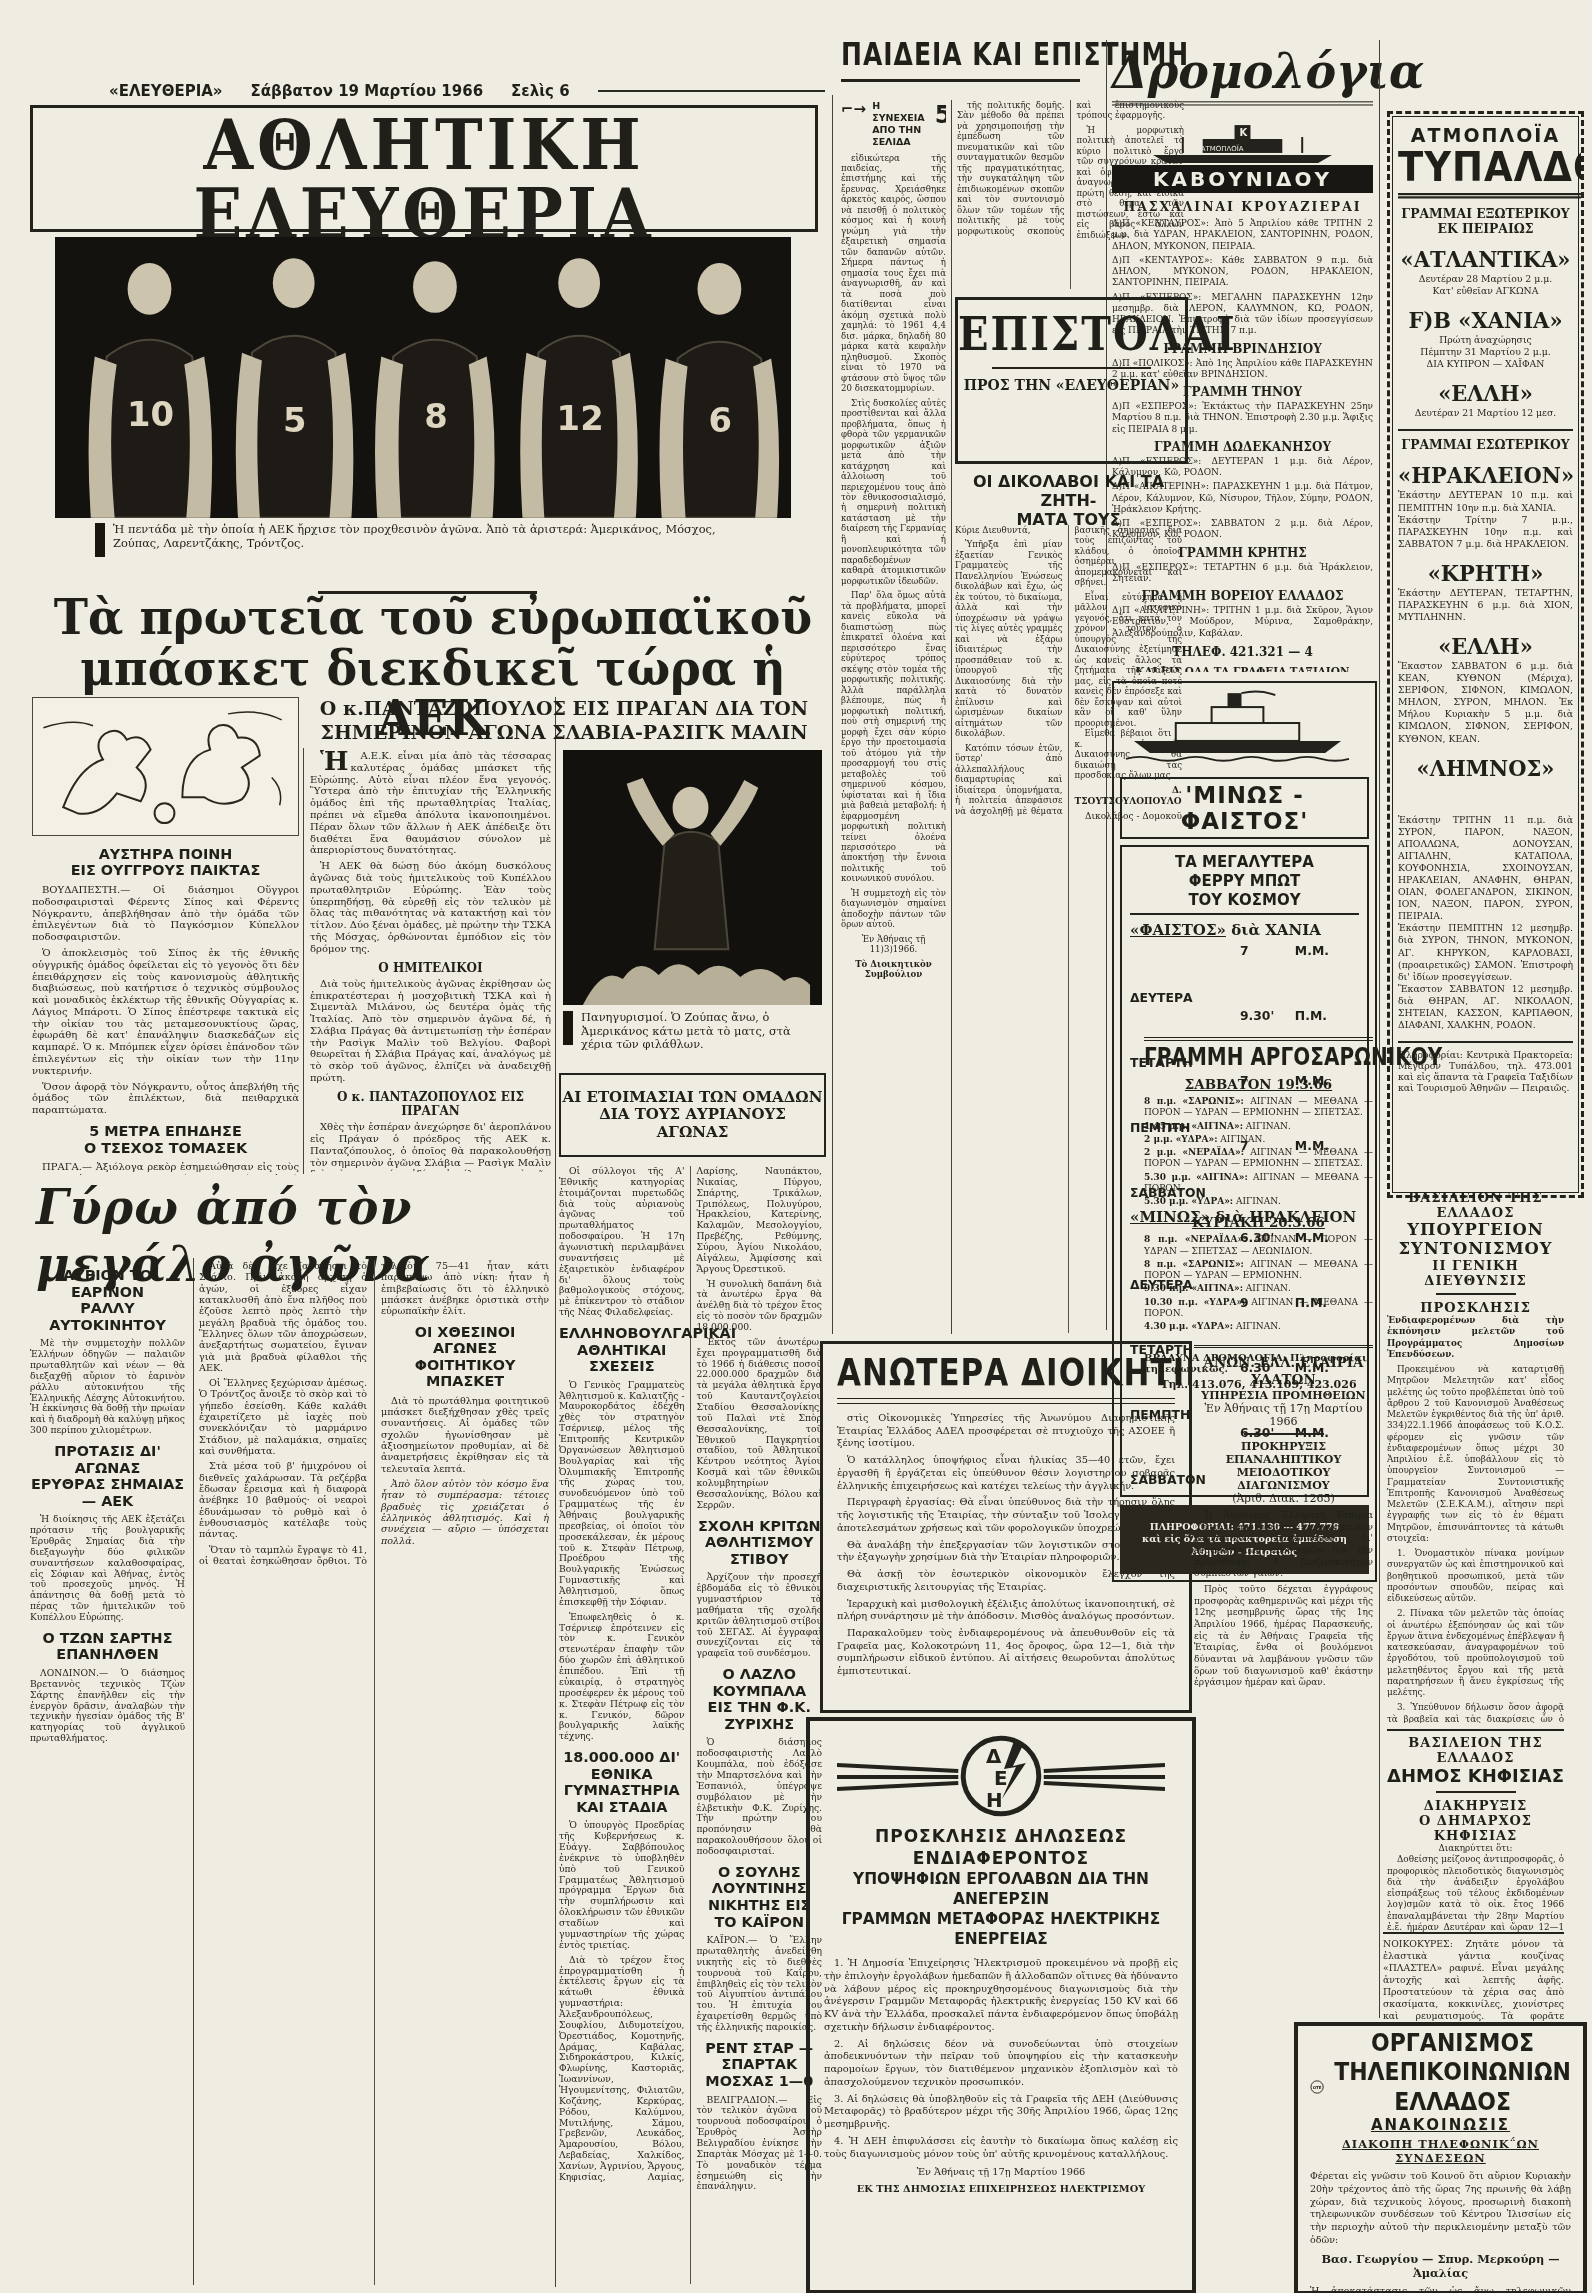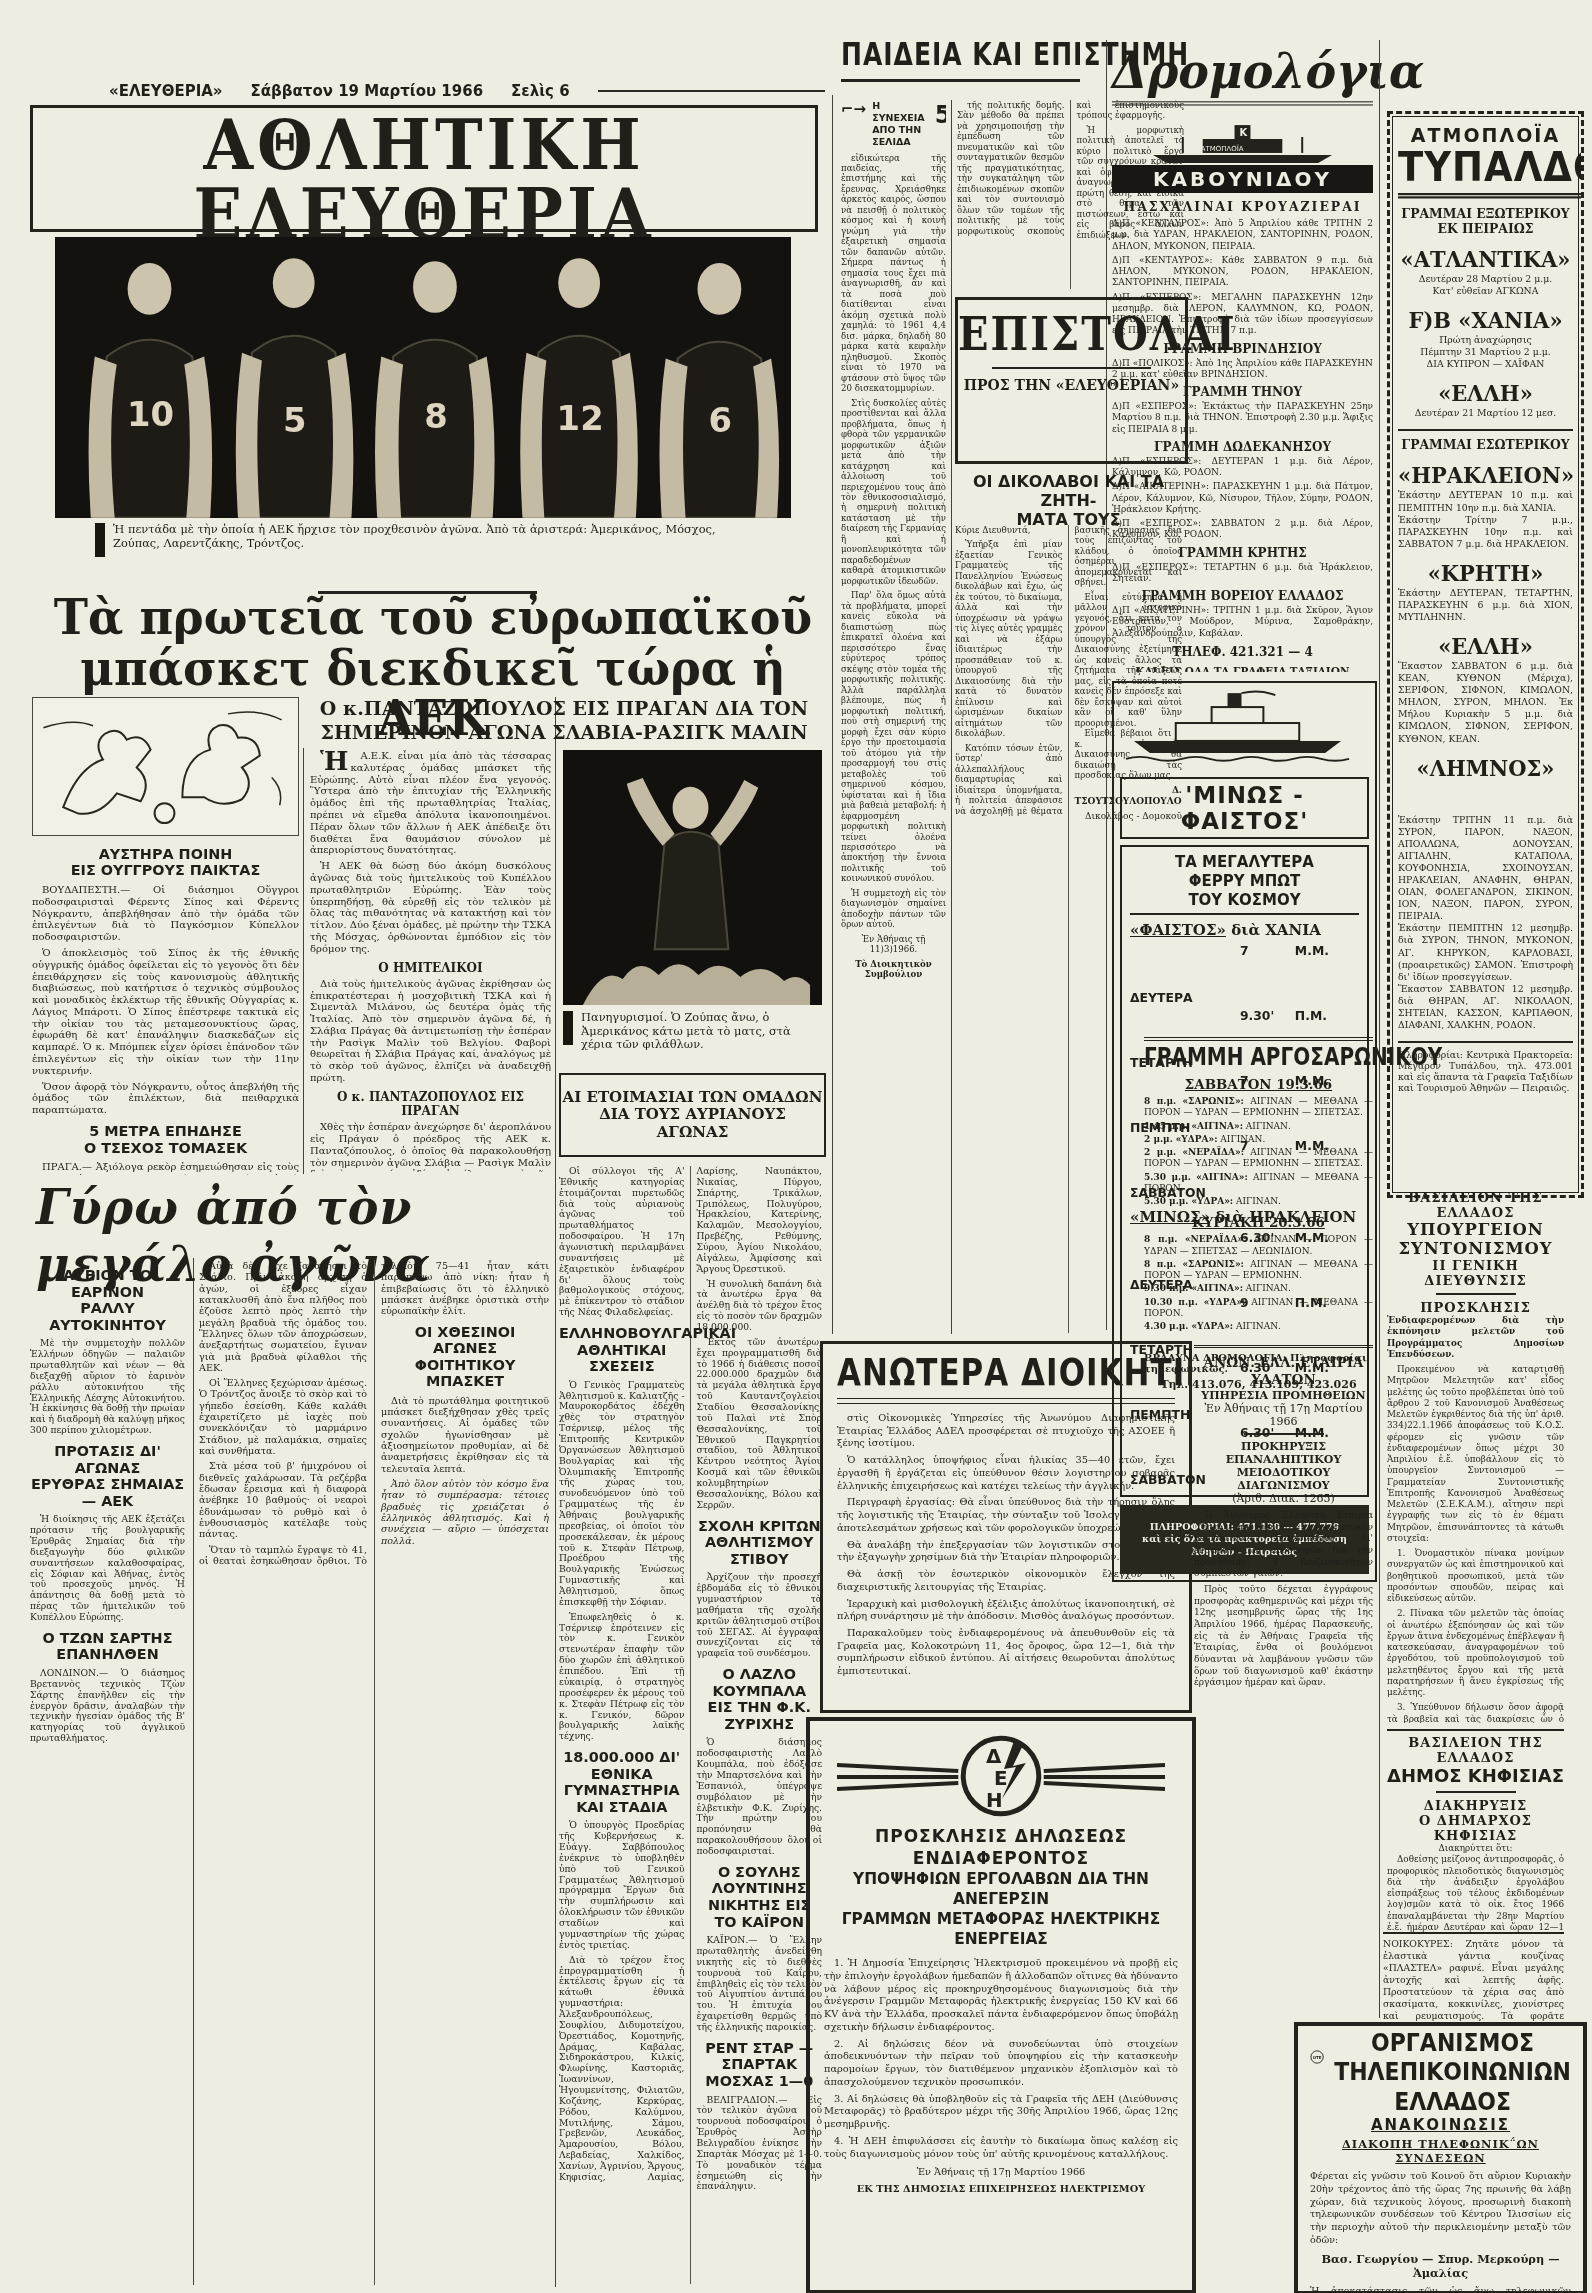--- a/index.html
+++ b/index.html
@@ -97,21 +97,21 @@
   .ship-name{font-weight:bold;font-size:21px;margin:10px 0 2px 0;transform:scaleY(1.1);}
   .ship-body{font-size:9.3px;line-height:1.3;text-align:center;margin:0;}
   .pre{white-space:pre-line;}
   .typ-info{font-size:9.3px;text-align:justify;border-top:2px solid #24221c;padding-top:6px;margin-top:10px;}
   .gov-head{font-weight:bold;text-align:center;font-size:13px;letter-spacing:1px;}
   .gov-head.big{font-size:16.4px;}
   .gov-body{font-size:8.8px;line-height:1.28;text-align:justify;}
   .kif-title{font-family:"DejaVu Sans","Liberation Sans",sans-serif;font-weight:bold;text-align:center;font-size:18px;}
   .noik{font-size:9.3px;line-height:1.3;text-align:justify;}
   .ote-box{border:4px solid #24221c;padding:8px 12px;}
-  .ote-head{display:flex;gap:10px;align-items:flex-start;}
+  .ote-head{display:flex;gap:10px;align-items:flex-end;}
   .ote-title{font-family:"DejaVu Sans","Liberation Sans",sans-serif;font-weight:bold;font-size:22px;text-align:center;line-height:1.15;flex:1;transform:scaleY(1.15);}
   .ote-sub{font-family:"DejaVu Sans","Liberation Sans",sans-serif;font-weight:bold;text-align:center;font-size:15px;text-decoration:underline;margin-top:6px;letter-spacing:2px;}
   .ote-sub2{font-weight:bold;text-align:center;font-size:11.4px;text-decoration:underline;margin-top:3px;letter-spacing:1px;}
   .ote-body{font-size:9.5px;line-height:1.35;text-align:justify;margin-top:5px;}
   .ote-streets{font-weight:bold;text-align:center;font-size:11.4px;margin:5px 0;}
 </style>
 </head>
 <body>
 
 <div class="page">

